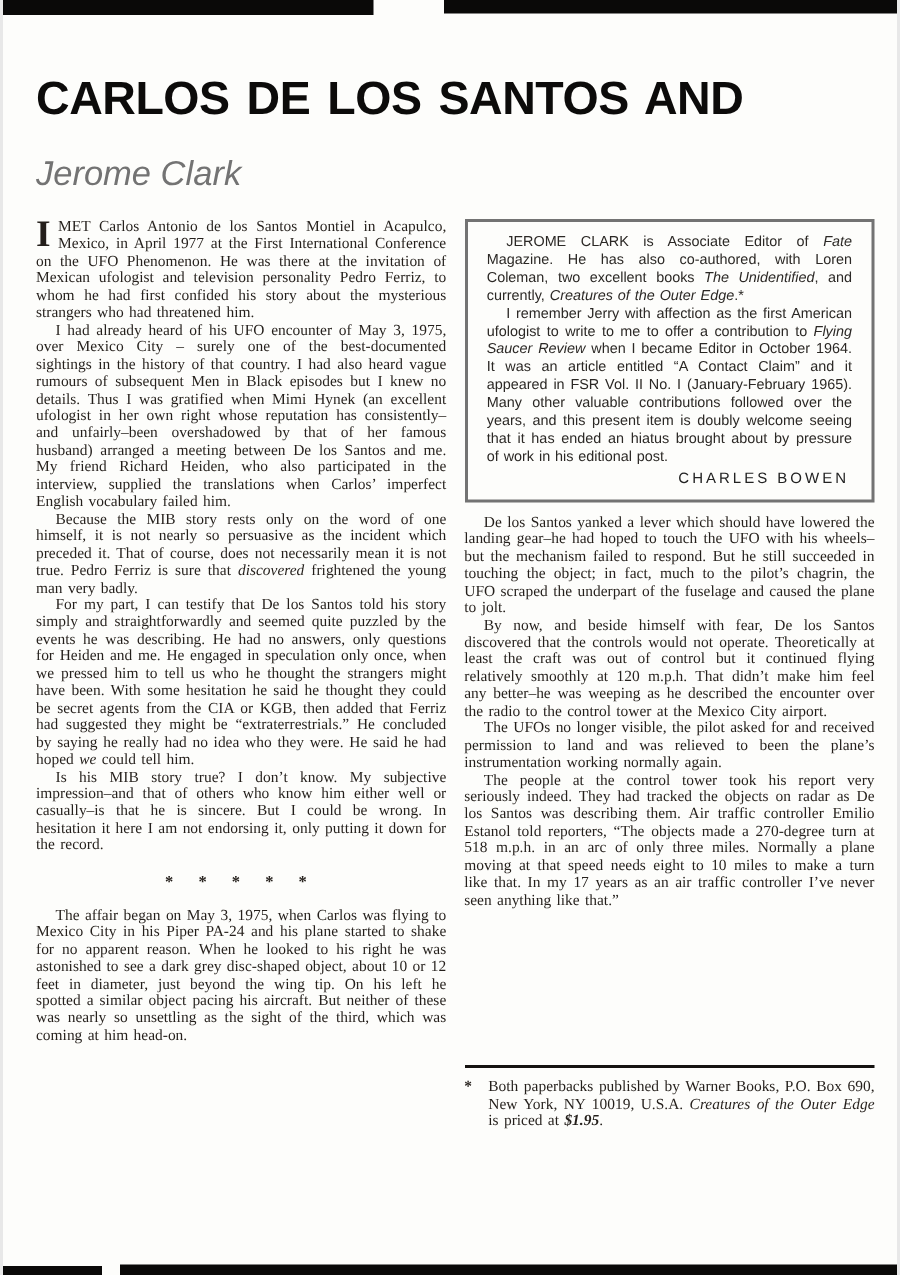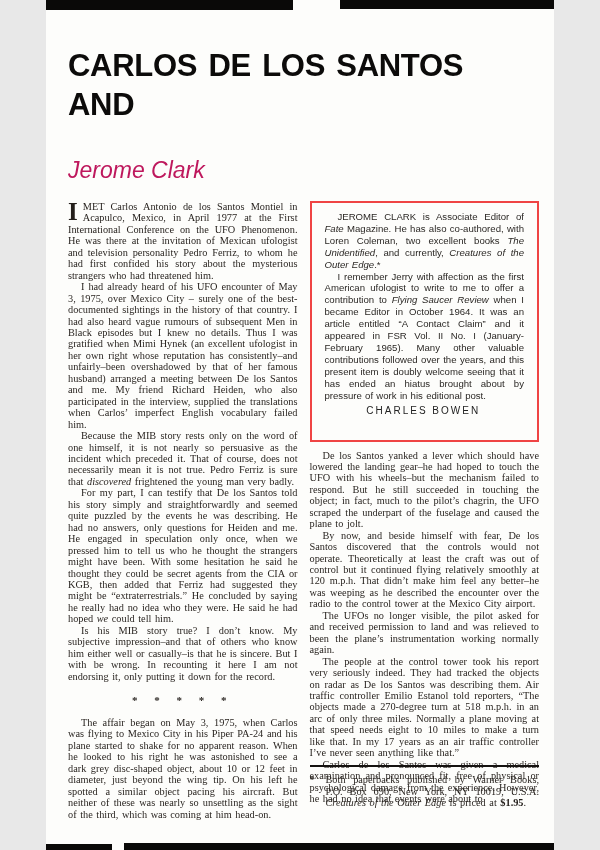--- a/index.html
+++ b/index.html
@@ -1,49 +1,49 @@
 <!DOCTYPE html>
 <html><head>
 <meta charset="utf-8">
 <style>
   html,body{margin:0;padding:0;background:#e8e8e8;}
-  .page{position:relative;width:508px;height:850px;margin:0 auto;background:#fdfdfb;overflow:hidden;
+  .page{position:relative;width:596px;height:850px;margin:0 auto;background:#fdfdfb;overflow:hidden;
         color:#241f1b;font-family:"Liberation Serif",serif;}
   .bar{position:absolute;background:#0a0908;}
   .bar-tl{top:0;left:0;width:247px;height:10px;}
   .bar-tr{top:0;left:294px;width:306px;height:9px;}
   .bar-bl{top:844px;left:0;width:66px;height:6px;}
   .bar-br{top:843px;left:78px;width:522px;height:7px;}
 
   .masthead{padding:46px 15px 0 22px;}
   .title{margin:0;font-family:"Liberation Sans",sans-serif;font-weight:700;color:#0c0b0a;
          font-size:31px;line-height:39px;letter-spacing:-0.3px;word-spacing:3px;}
   .title .tline{display:block;}
-  .byline{margin-top:33px;font-family:"Liberation Sans",sans-serif;font-style:italic;
-          font-size:23px;color:#be185d;}
+  .byline{margin-top:17px;font-family:"Liberation Sans",sans-serif;font-style:italic;
+          font-size:23px;color:#737373;}
 
   .columns{display:flex;gap:12px;padding:0 15px 0 22px;margin-top:17px;}
   .col{width:276px;}
   .col-right{position:relative;height:660px;}
 
   .bodytext p.para{margin:0;text-indent:13px;text-align:justify;
          font-size:10.3px;line-height:11.45px;word-spacing:1px;}
   .bodytext p.para.noindent{text-indent:0;}
   .dropcap{float:left;font-size:25px;line-height:20px;font-weight:700;margin:1px 5px 0 0;}
   .i{font-style:italic;}
-  .b{font-weight:700;}
+  .b{font-weight:700;font-style:italic;}
 
   .separator{text-align:center;letter-spacing:7px;font-size:11px;font-weight:700;
              margin:12px 0 11px;color:#241f1b;}
 
-  .editor-box{border:2px solid #ef4444;padding:8px 13px 6px 13px;margin-bottom:8px;
+  .editor-box{border:2px solid #737373;padding:8px 13px 6px 13px;margin-bottom:8px;
               font-family:"Liberation Sans",sans-serif;color:#2b2825;}
   .editor-box p.para{margin:0;text-indent:13px;text-align:justify;
               font-size:9.6px;line-height:11.9px;word-spacing:0.6px;}
-  .signature{text-align:center;font-size:10px;letter-spacing:2px;margin:3px 2px 18px 0;color:#222;}
+  .signature{text-align:right;font-size:10px;letter-spacing:2px;margin:3px 2px 2px 0;color:#222;}
 
   .footnote{position:absolute;top:564px;left:0;right:0;}
   .footnote-rule{border-top:2.5px solid #151210;margin-bottom:7px;}
   .footnote-body{display:flex;font-size:10.3px;line-height:11.6px;}
   .footnote-marker{width:16px;flex:0 0 16px;font-weight:700;}
   .footnote-text{flex:1;text-align:justify;word-spacing:1px;}
 </style>
 </head>
 <body>
 
@@ -60,42 +60,41 @@
   </header>
 
   <div class="columns">
 
     <div class="col col-left bodytext">
       <div>
           <p class="para noindent"><span class="dropcap">I</span><span>MET Carlos Antonio de los Santos Montiel in Acapulco, Mexico, in April 1977 at the First International Conference on the UFO Phenomenon. He was there at the invitation of Mexican ufologist and television personality Pedro Ferriz, to whom he had first confided his story about the mysterious strangers who had threatened him.</span></p>
           <p class="para"><span>I had already heard of his UFO encounter of May 3, 1975, over Mexico City – surely one of the best-documented sightings in the history of that country. I had also heard vague rumours of subsequent Men in Black episodes but I knew no details. Thus I was gratified when Mimi Hynek (an excellent ufologist in her own right whose reputation has consistently–and unfairly–been overshadowed by that of her famous husband) arranged a meeting between De los Santos and me. My friend Richard Heiden, who also participated in the interview, supplied the translations when Carlos’ imperfect English vocabulary failed him.</span></p>
           <p class="para"><span>Because the MIB story rests only on the word of one himself, it is not nearly so persuasive as the incident which preceded it. That of course, does not necessarily mean it is not true. Pedro Ferriz is sure that </span><span class="i">discovered</span><span> frightened the young man very badly.</span></p>
           <p class="para"><span>For my part, I can testify that De los Santos told his story simply and straightforwardly and seemed quite puzzled by the events he was describing. He had no answers, only questions for Heiden and me. He engaged in speculation only once, when we pressed him to tell us who he thought the strangers might have been. With some hesitation he said he thought they could be secret agents from the CIA or KGB, then added that Ferriz had suggested they might be “extraterrestrials.” He concluded by saying he really had no idea who they were. He said he had hoped </span><span class="i">we</span><span> could tell him.</span></p>
-          <p class="para"><span>Is his MIB story true? I don’t know. My subjective impression–and that of others who know him either well or casually–is that he is sincere. But I with be wrong. In recounting it here I am not endorsing it, only putting it down for the record.</span></p>
+          <p class="para"><span>Is his MIB story true? I don’t know. My subjective impression–and that of others who know him either well or casually–is that he is sincere. But I could be wrong. In hesitation it here I am not endorsing it, only putting it down for the record.</span></p>
         </div>
       <div class="separator">* * * * *</div>
       <div>
           <p class="para"><span>The affair began on May 3, 1975, when Carlos was flying to Mexico City in his Piper PA-24 and his plane started to shake for no apparent reason. When he looked to his right he was astonished to see a dark grey disc-shaped object, about 10 or 12 feet in diameter, just beyond the wing tip. On his left he spotted a similar object pacing his aircraft. But neither of these was nearly so unsettling as the sight of the third, which was coming at him head-on.</span></p>
         </div>
     </div>
 
     <div class="col col-right bodytext">
       <aside class="editor-box">
         <div>
             <p class="para"><span>JEROME CLARK is Associate Editor of </span><span class="i">Fate</span><span> Magazine. He has also co-authored, with Loren Coleman, two excellent books </span><span class="i">The Unidentified</span><span>, and currently, </span><span class="i">Creatures of the Outer Edge</span><span>.*</span></p>
             <p class="para"><span>I remember Jerry with affection as the first American ufologist to write to me to offer a contribution to </span><span class="i">Flying Saucer Review</span><span> when I became Editor in October 1964. It was an article entitled “A Contact Claim” and it appeared in FSR Vol. II No. I (January-February 1965). Many other valuable contributions followed over the years, and this present item is doubly welcome seeing that it has ended an hiatus brought about by pressure of work in his editional post.</span></p>
           </div>
         <div class="signature">CHARLES BOWEN</div>
       </aside>
       <div>
           <p class="para"><span>De los Santos yanked a lever which should have lowered the landing gear–he had hoped to touch the UFO with his wheels–but the mechanism failed to respond. But he still succeeded in touching the object; in fact, much to the pilot’s chagrin, the UFO scraped the underpart of the fuselage and caused the plane to jolt.</span></p>
           <p class="para"><span>By now, and beside himself with fear, De los Santos discovered that the controls would not operate. Theoretically at least the craft was out of control but it continued flying relatively smoothly at 120 m.p.h. That didn’t make him feel any better–he was weeping as he described the encounter over the radio to the control tower at the Mexico City airport.</span></p>
           <p class="para"><span>The UFOs no longer visible, the pilot asked for and received permission to land and was relieved to been the plane’s instrumentation working normally again.</span></p>
           <p class="para"><span>The people at the control tower took his report very seriously indeed. They had tracked the objects on radar as De los Santos was describing them. Air traffic controller Emilio Estanol told reporters, “The objects made a 270-degree turn at 518 m.p.h. in an arc of only three miles. Normally a plane moving at that speed needs eight to 10 miles to make a turn like that. In my 17 years as an air traffic controller I’ve never seen anything like that.”</span></p>
-          <p class="para"><span>Carlos de los Santos was given a medical examination and pronounced fit, free of physical or psychological damage from the experience. However, he had no idea that events were about to</span></p>
         </div>
 
       <div class="footnote">
         <div class="footnote-rule"></div>
         <div class="footnote-body">
           <span class="footnote-marker">*</span>
           <span class="footnote-text"><span>Both paperbacks published by Warner Books, P.O. Box 690, New York, NY 10019, U.S.A. </span><span class="i">Creatures of the Outer Edge</span><span> is priced at </span><span class="b">$1.95</span><span>.</span></span>
         </div>
       </div>
     </div>

